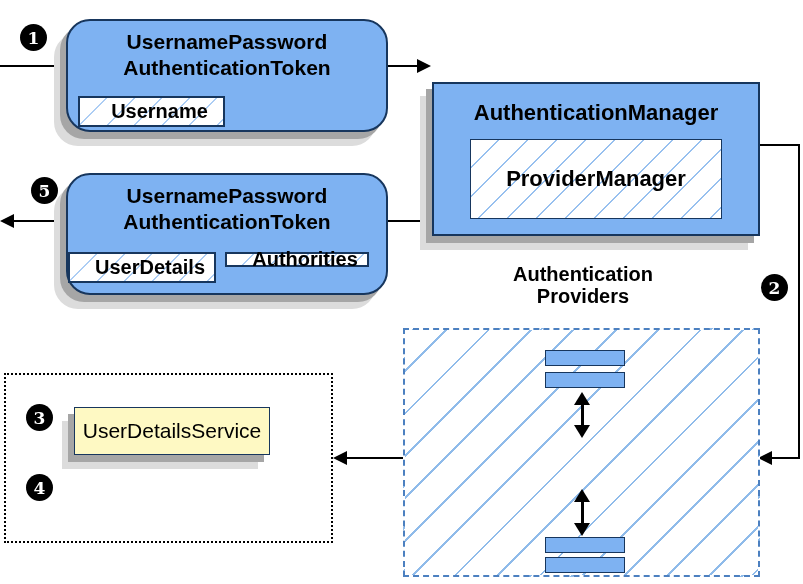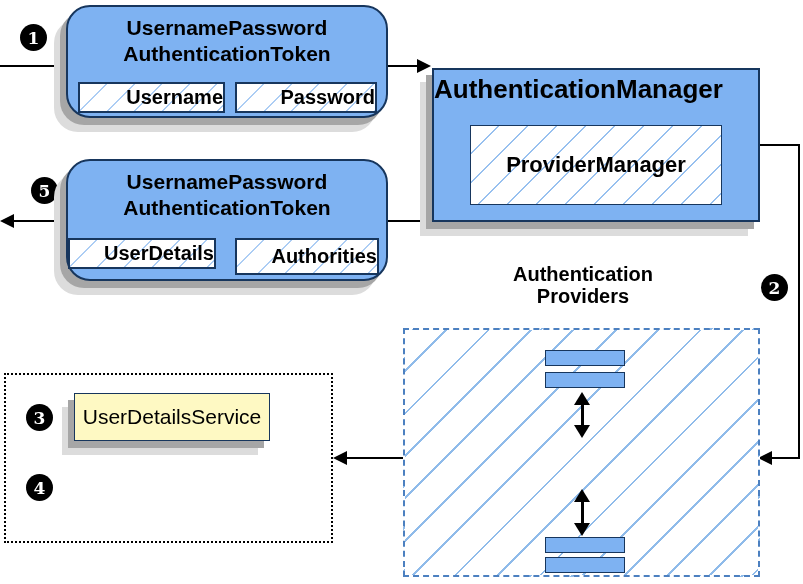--- a/index.html
+++ b/index.html
@@ -5,26 +5,26 @@
   html,body { margin:0; padding:0; background:#ffffff; }
   #stage {
     position:relative; width:803px; height:584px; background:#ffffff;
     font-family:"Liberation Sans", sans-serif; color:#000; overflow:hidden;
   }
   
   .bluebox {
     position:absolute; background:#7EB2F2; border:2px solid #17365D;
     box-sizing:border-box;
   }
-  .shadow { box-shadow:-6px 7px 0 #a6a6a6, -12px 14px 0 #dcdcdc; }
+  .shadow { box-shadow:-6px 7px 0 #a6a6a6, -12px 14px 0 #dcdcdc;margin-top:14px; }
   .rounded { border-radius:24px; }
   .token-title { text-align:center; font-weight:bold; font-size:21px; line-height:26px; padding-top:8px; }
   .fieldbox {
     position:absolute; background:#ffffff; border:2px solid #17365D; box-sizing:border-box;
-    display:flex; align-items:center; justify-content:flex-end;
+    display:flex; align-items:center; justify-content:center;
     font-weight:bold; font-size:20px;
     background-image:repeating-linear-gradient(135deg, rgba(0,0,0,0) 0 18px, #accdf4 18px 19.5px);
     padding-left:16px;
   }
   .hatch-md {
     background:#ffffff;
     background-image:repeating-linear-gradient(135deg, rgba(0,0,0,0) 0 19px, #97c0ef 19px 20.5px);
   }
   .flexc { display:flex; align-items:center; justify-content:center; }
   
@@ -102,41 +102,38 @@
   <div class="ah ah-left" style="left:333px; top:451px;"></div>
 
   <div class="bluebox rounded shadow" style="left:66px; top:5px; width:322px; height:113px;">
     <div class="token-title">
       <div>UsernamePassword</div>
       <div>AuthenticationToken</div>
     </div>
     <div class="fieldbox" style="left:10px; top:75px; width:147px; height:31px;">
         <span>Username</span>
       </div>
-    <div class="fieldbox" style="left:167px; top:75px; width:142px; height:31px;">
-        <span>Password</span>
-      </div>
   </div>
 
   <div class="bluebox shadow" style="left:432px; top:68px; width:328px; height:154px;">
-    <div style="font-weight:bold; font-size:26px; padding-top:4px;">AuthenticationManager</div>
+    <div style="text-align:center; font-weight:bold; font-size:22px; padding-top:16px;">AuthenticationManager</div>
     <div class="hatch-md flexc" style="position:absolute; left:36px; top:55px; width:252px; height:80px; border:1.5px solid #17365D; box-sizing:border-box; font-weight:bold; font-size:22px;">
       <span>ProviderManager</span>
     </div>
   </div>
 
   <div class="bluebox rounded shadow" style="left:66px; top:159px; width:322px; height:122px;">
     <div class="token-title">
       <div>UsernamePassword</div>
       <div>AuthenticationToken</div>
     </div>
     <div class="fieldbox" style="left:0; top:77px; width:148px; height:31px;">
         <span>UserDetails</span>
       </div>
-    <div class="fieldbox" style="left:167px; top:77px; width:144px; height:37px;">
+    <div class="fieldbox" style="left:157px; top:77px; width:144px; height:15px;">
         <span>Authorities</span>
       </div>
   </div>
 
   <div class="heading" style="left:468px; top:263px; width:230px;">
     <div>Authentication</div>
     <div>Providers</div>
   </div>
 
   <div id="providers-box">

